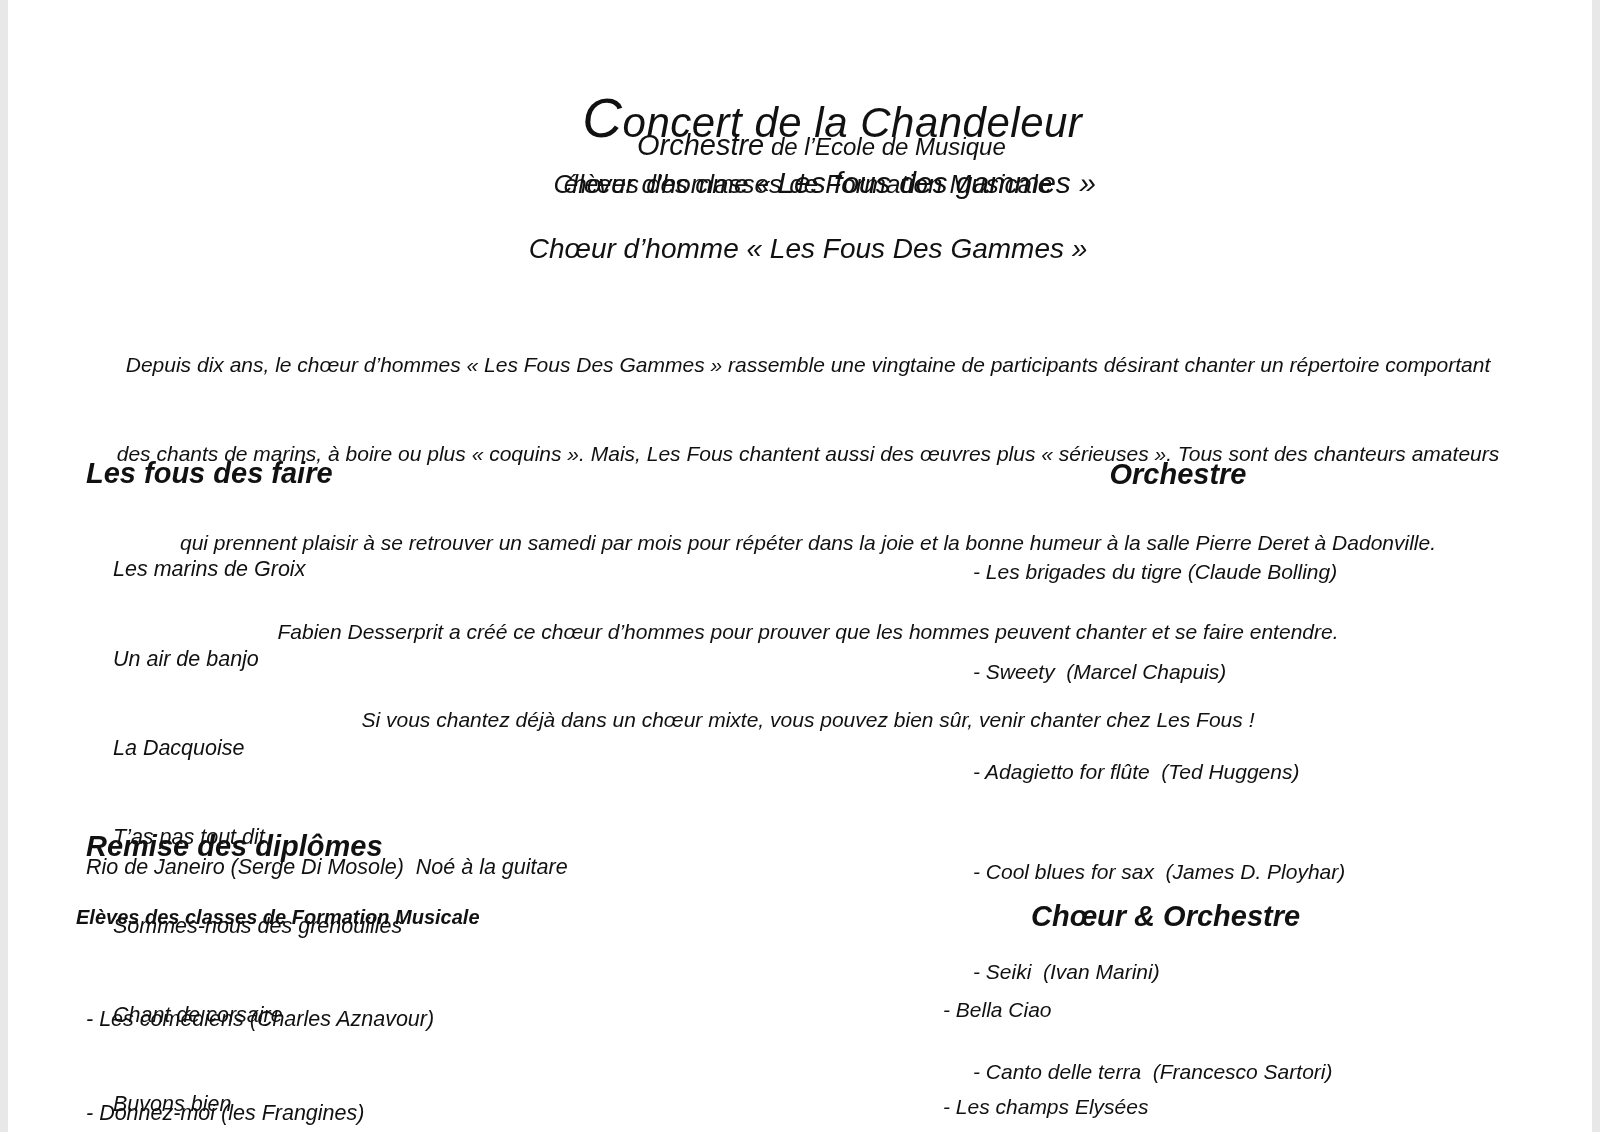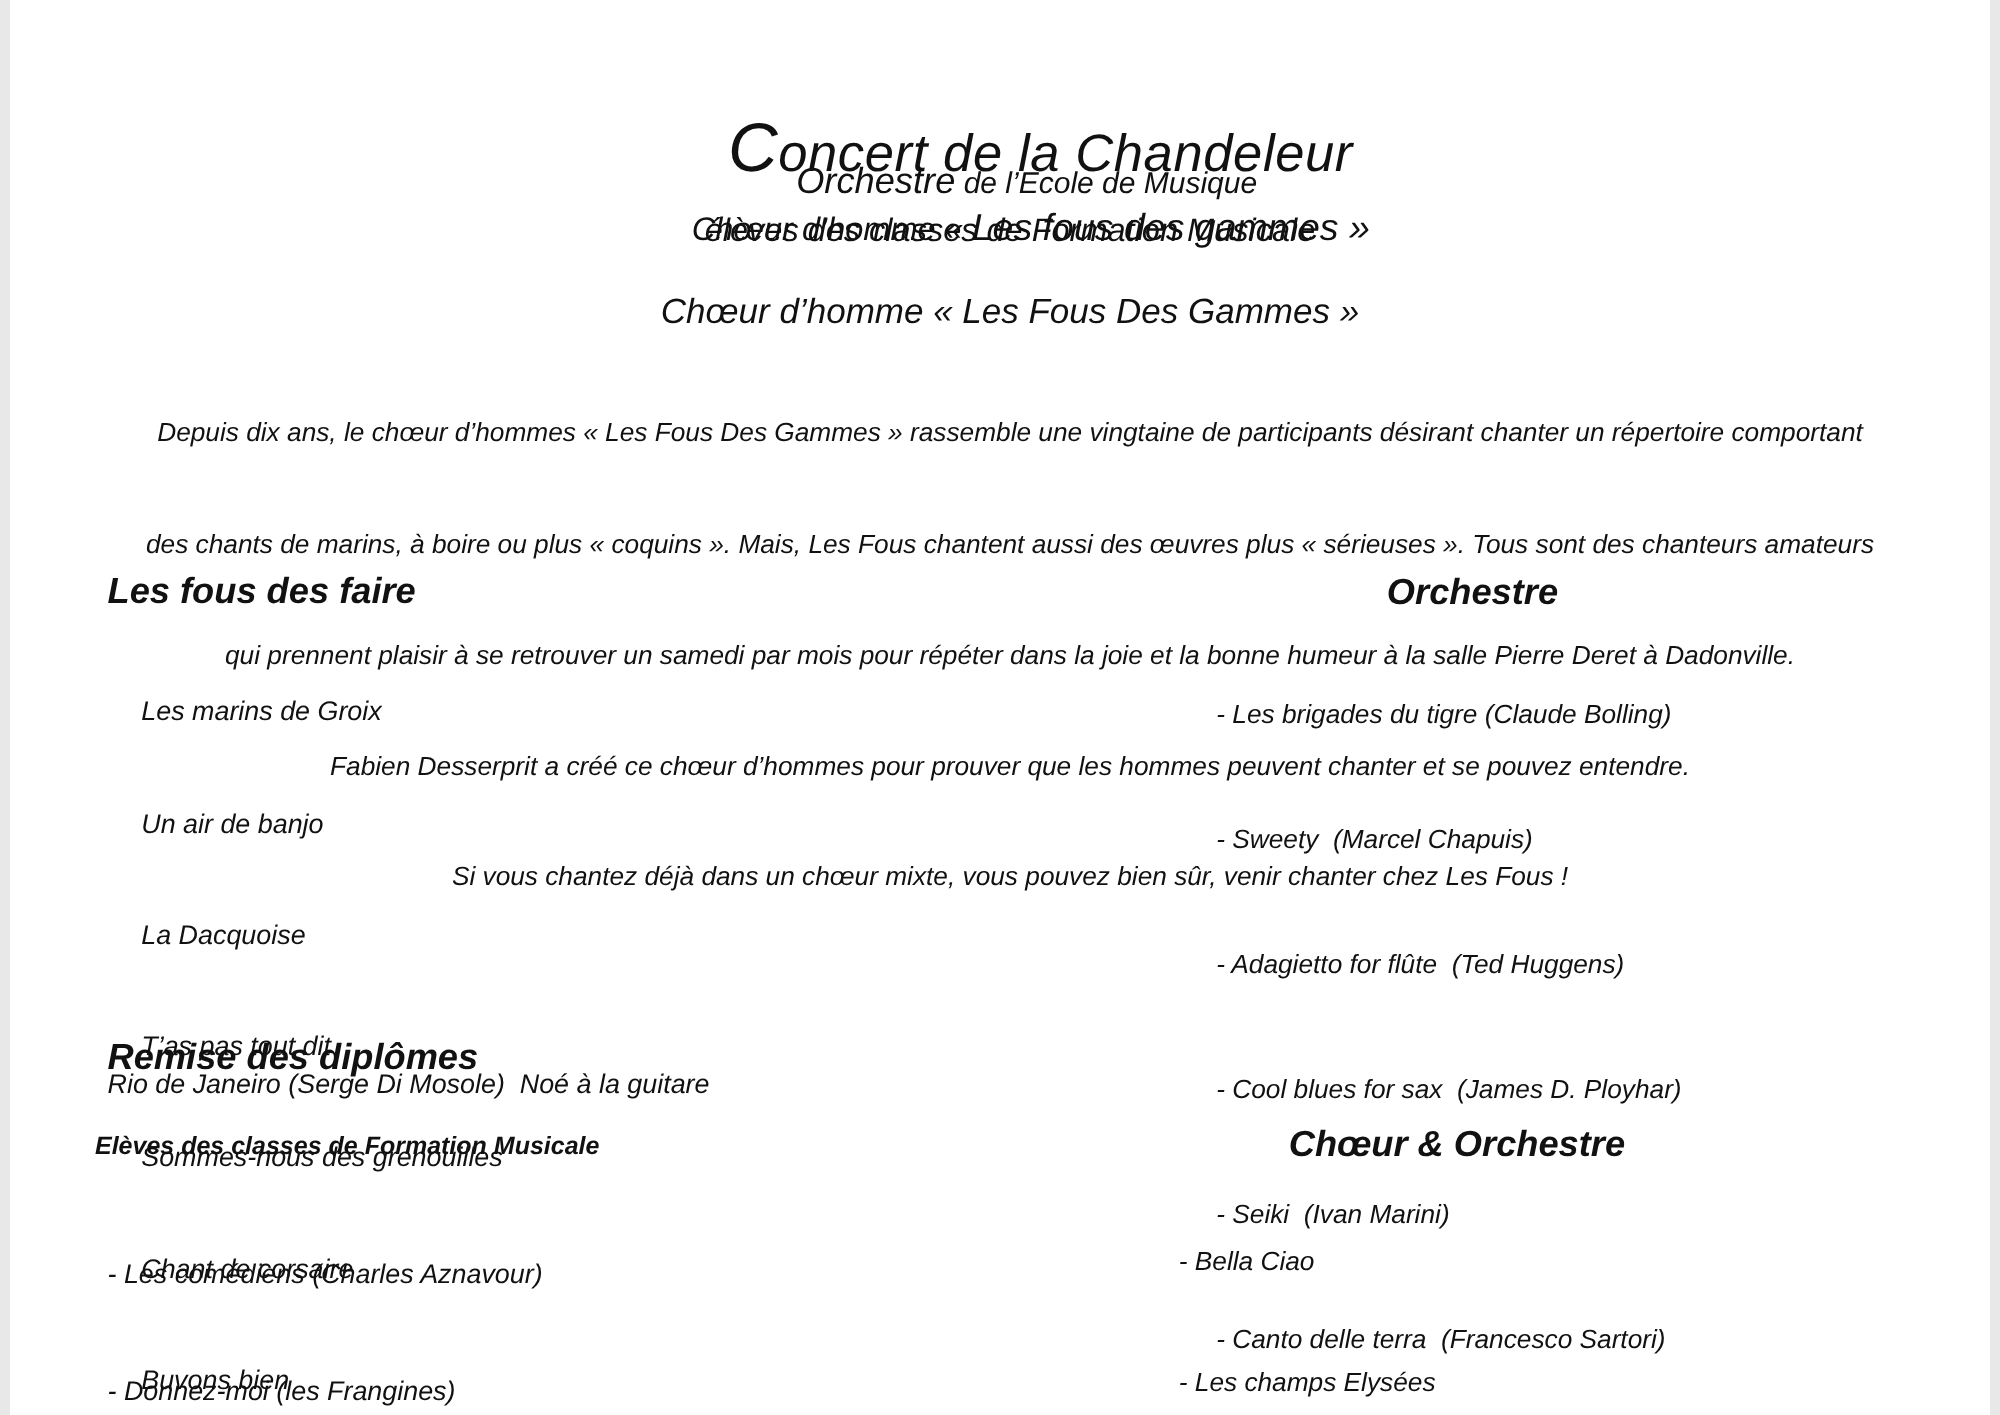--- a/index.html
+++ b/index.html
@@ -20,21 +20,21 @@
   .doc-title{top:42px;font-size:42px;line-height:1.1;letter-spacing:0.5px;}
   .title-initial{font-size:55px;}
   .subtitle-1{top:101px;font-size:24px;}
   .subtitle-1 .lead{font-size:29px;}
   .subtitle-2{top:132px;font-size:30px;}
   .subtitle-2 .lead{font-size:26px;}
   .subtitle-3{top:169px;font-size:26px;}
 
   
   .choir-heading{top:233px;font-size:28px;}
-  .choir-paragraph{top:273px;font-size:21px;line-height:29.6px;}
+  .choir-paragraph{top:291px;font-size:21px;line-height:29.6px;}
 
   
   .heading-bold{font-weight:700;line-height:1.15;white-space:pre-wrap;}
   .fous-heading{left:78px;top:457px;font-size:29px;}
   .song-list{left:105px;top:496px;font-size:21.5px;line-height:29.7px;white-space:pre-wrap;}
   .remise-heading{left:78px;top:796px;font-size:29px;margin-top:34px;}
   .rio-line{left:78px;top:855px;font-size:21.5px;white-space:pre-wrap;}
   .eleves-heading{left:68px;top:906px;font-size:20px;}
   .eleves-items{left:78px;top:957px;font-size:21.5px;white-space:pre-wrap;}
   .eleves-items .prog-item{line-height:24px;margin-bottom:20px;}
@@ -61,21 +61,21 @@
   <div class="center-line subtitle-2">
     <span class="lead">Chœur d’homme « </span><span>Les fous des gammes »</span>
   </div>
   <div class="center-line subtitle-3">élèves des classes de Formation Musicale</div>
 
   <div class="center-line choir-heading">Chœur d’homme « Les Fous Des Gammes »</div>
   <div class="center-line choir-paragraph">
     <div>Depuis dix ans, le chœur d’hommes « Les Fous Des Gammes » rassemble une vingtaine de participants désirant chanter un répertoire comportant</div>
     <div>des chants de marins, à boire ou plus « coquins ». Mais, Les Fous chantent aussi des œuvres plus « sérieuses ». Tous sont des chanteurs amateurs</div>
     <div>qui prennent plaisir à se retrouver un samedi par mois pour répéter dans la joie et la bonne humeur à la salle Pierre Deret à Dadonville.</div>
-    <div>Fabien Desserprit a créé ce chœur d’hommes pour prouver que les hommes peuvent chanter et se pouvez entendre.</div>
+    <div>Fabien Desserprit a créé ce chœur d’hommes pour prouver que les hommes peuvent chanter et se faire entendre.</div>
     <div>Si vous chantez déjà dans un chœur mixte, vous pouvez bien sûr, venir chanter chez Les Fous !</div>
   </div>
 
   <div class="abs heading-bold fous-heading">Les fous des faire</div>
   <div class="abs song-list">
     <div class="song-item">Les marins de Groix</div>
     <div class="song-item">Un air de banjo</div>
     <div class="song-item">La Dacquoise</div>
     <div class="song-item">T’as pas tout dit</div>
     <div class="song-item">Sommes-nous des grenouilles</div>

